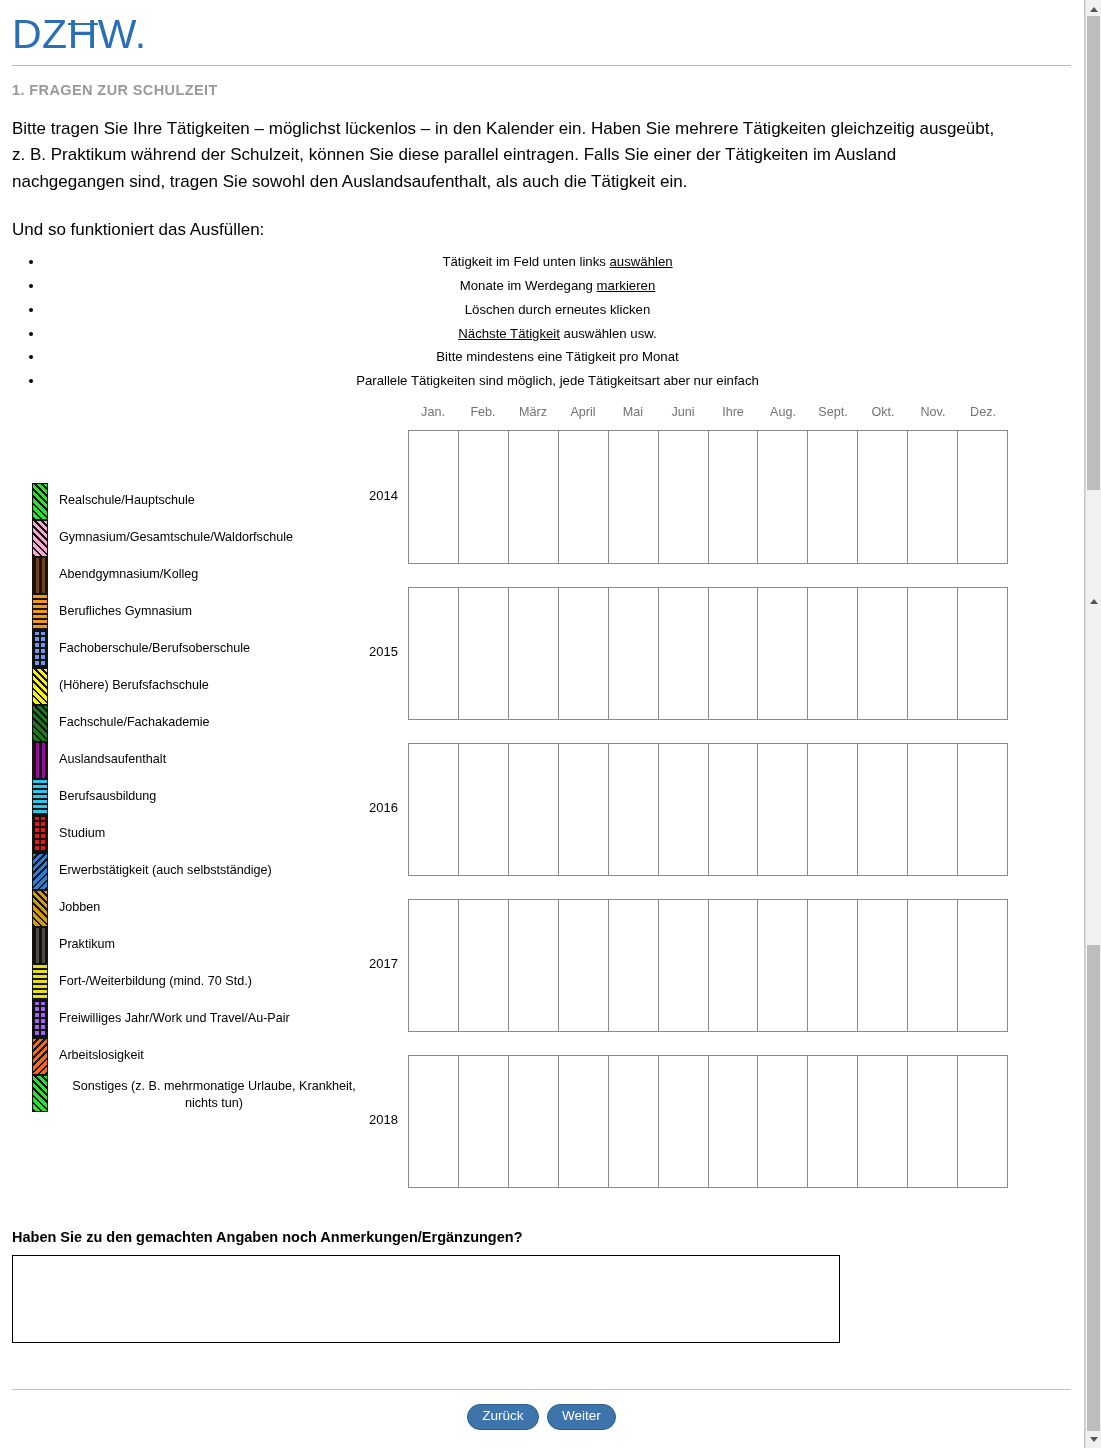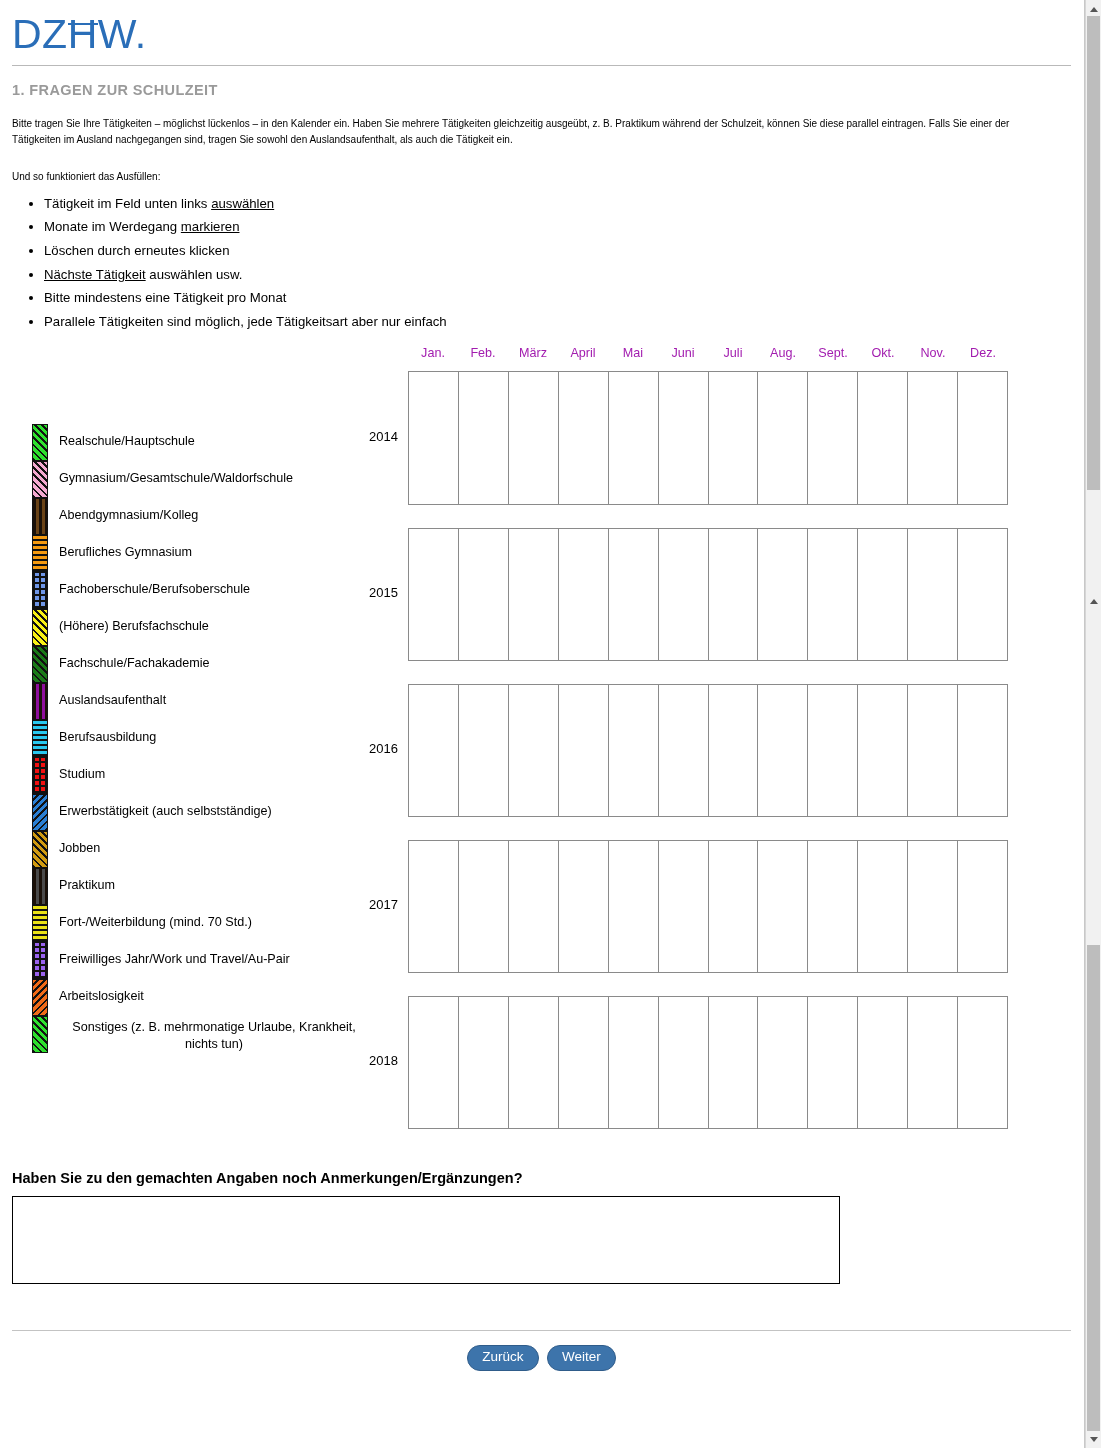--- a/index.html
+++ b/index.html
@@ -72,32 +72,33 @@
 
   .lead {
     font-size: 14.5px;
     font-weight: bold;
     color: #000;
     line-height: 1.5;
     margin: 0 0 22px 0;
     max-width: 1000px;
   }
   .para {
-    font-size: 10px;
+    font-size: 17px;
     color: #000;
     line-height: 1.55;
     margin: 0 0 22px 0;
     max-width: 1000px;
   }
   .para.small-gap { margin-bottom: 10px; }
 
   ul.howto {
     margin: 0 0 14px 0;
     padding-left: 32px;
     list-style: disc;
+    text-align: center;
   }
   ul.howto li {
     font-size: 13.2px;
     color: #000;
     line-height: 1.42;
     margin: 0 0 5px 0;
   }
   .u { text-decoration: underline; }
 
   
@@ -111,21 +112,21 @@
     position: absolute;
     left: 396px;
     top: 0;
     width: 600px;
     display: flex;
   }
   .months .m {
     flex: 1 1 0;
     text-align: center;
     font-size: 12.6px;
-    color: #a21caf;
+    color: #737373;
     padding-bottom: 6px;
   }
 
   
   .year-block {
     position: absolute;
     left: 396px;
     width: 600px;
     display: flex;
     border: 1px solid #8a8a8a;
@@ -313,21 +314,21 @@
 
     <div class="cal-area">
 
       <div class="months" id="months-row">
           <div class="m">Jan.</div>
           <div class="m">Feb.</div>
           <div class="m">März</div>
           <div class="m">April</div>
           <div class="m">Mai</div>
           <div class="m">Juni</div>
-          <div class="m">Juli</div>
+          <div class="m">Ihre</div>
           <div class="m">Aug.</div>
           <div class="m">Sept.</div>
           <div class="m">Okt.</div>
           <div class="m">Nov.</div>
           <div class="m">Dez.</div>
         </div>
 
       <div id="year-blocks">
           <div class="year-block" style="top: 25px; height: 134px;">
             <div class="cell"></div>

